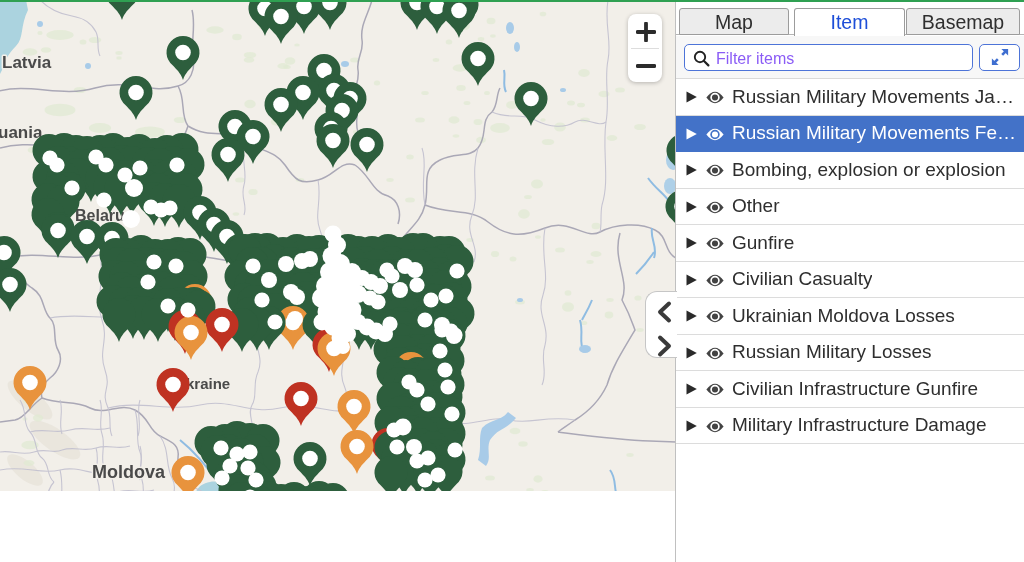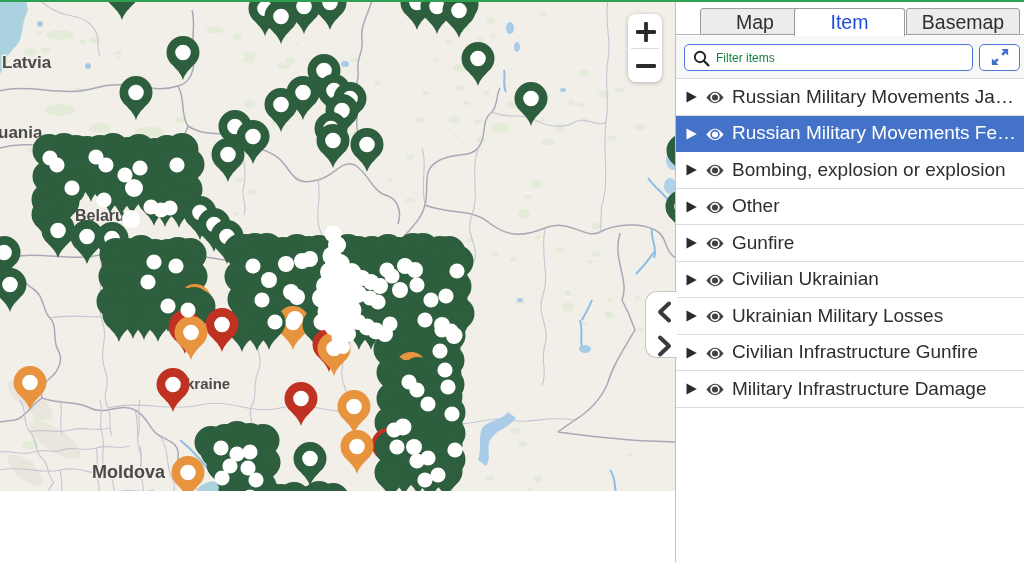--- a/index.html
+++ b/index.html
@@ -10,21 +10,21 @@
 .zb{position:absolute;left:0;width:34px;height:34px}
 .zb svg{position:absolute;left:8px;top:8px}
 #flap{position:absolute;left:645px;top:291px;width:32px;height:67px;background:#fff;border:1px solid #c6c6c6;border-right:none;border-radius:12px 0 0 12px;z-index:9}
 #sidebar{position:absolute;left:675px;top:0;width:349px;height:562px;background:#fff;border-left:1px solid #c0c0c0}
 #tabbar{position:absolute;left:0;top:2px;width:348px;height:33px;background:#fff;border-bottom:1px solid #b5b5b5}
 .tab{position:absolute;top:6px;height:27px;background:#ececec;border:1px solid #9c9c9c;border-radius:3px 3px 0 0;font-size:19.5px;color:#2f2f2f;text-align:center;line-height:26px}
 .tab.active{background:#fff;height:28px;border-bottom:none;z-index:2;color:#1d4ed8}
 #filterbar{position:absolute;left:0;top:36px;width:348px;height:43px;background:#f7f7f7;border-bottom:1px solid #dadada}
 #finput{position:absolute;left:8px;top:8px;width:289px;height:27px;background:#fff;border:1.5px solid #4d74d8;border-radius:5px}
 #finput svg{position:absolute;left:8px;top:5px}
-#finput .ph{position:absolute;left:31px;top:3px;font-size:12px;color:#15803d;line-height:21px}
+#finput .ph{position:absolute;left:31px;top:3px;font-size:16px;color:#8b5cf6;line-height:21px}
 #expandbtn{position:absolute;left:303px;top:8px;width:41px;height:27px;background:#fff;border:1.5px solid #4d74d8;border-radius:5px}
 #expandbtn svg{position:absolute;left:8px;top:0px}
 #list{position:absolute;left:0;top:79px;width:348px}
 .row{position:relative;height:36.5px;border-bottom:1px solid #dcdcdc;color:#3e3e3e}
 .row .tri{position:absolute;left:9.5px;top:12px;color:#2a2a2a}
 .row .ring{stroke:#fff}
 .row.sel .ring{stroke:#4372c8}
 .row .eye{position:absolute;left:30px;top:12px;color:#434343}
 .row .rtxt{position:absolute;left:56px;top:6.5px;font-size:19px;color:#2e2e2e;white-space:nowrap;overflow:hidden;text-overflow:ellipsis;max-width:287px}
 .row.sel{background:#4372c8;border-bottom:1px solid #4372c8;color:#fff}
@@ -787,21 +787,21 @@
       </div>
 </div>
 <div id="flap">
   <svg width="32" height="67" viewBox="0 0 32 67" fill="none" stroke="#3a3a3a" stroke-width="4" stroke-linecap="round" stroke-linejoin="round">
     <path d="M23 11.5 L14 20 L23 28.5"></path>
     <path d="M14 45.5 L23 54 L14 62.5"></path>
   </svg>
 </div>
 <div id="sidebar">
   <div id="tabbar">
-    <div class="tab" style="left:24px;width:110px">Map</div>
+    <div class="tab" style="left:3px;width:110px">Map</div>
     <div class="tab active" style="left:118px;width:111px">Item</div>
     <div class="tab" style="left:230px;width:114px">Basemap</div>
   </div>
   <div id="filterbar">
     <div id="finput">
           <svg width="17" height="17" viewBox="0 0 17 17">
             <circle cx="7" cy="7" r="5.2" fill="none" stroke="#222" stroke-width="1.9"></circle>
             <line x1="11" y1="11" x2="15.4" y2="15.4" stroke="#222" stroke-width="2.2" stroke-linecap="round"></line>
           </svg>
           <span class="ph">Filter items</span>
@@ -869,31 +869,41 @@
           <span class="rtxt">Gunfire</span>
         </div>
 <div class="row">
           <svg class="tri" width="11" height="12" viewBox="0 0 11 12">
             <path d="M0.5 0.5 L10.8 6 L0.5 11.5 Z" fill="currentColor"></path>
           </svg>
           <svg class="eye" width="18" height="13" viewBox="0 0 18 13">
             <path d="M0.4 6.5 Q4.8 0.8 9 0.8 Q13.2 0.8 17.6 6.5 Q13.2 12.2 9 12.2 Q4.8 12.2 0.4 6.5 Z" fill="currentColor"></path>
             <circle cx="9" cy="6.5" r="3.9" fill="currentColor" class="ring" stroke-width="1.7"></circle>
           </svg>
-          <span class="rtxt">Civilian Ukrainian</span>
+          <span class="rtxt">Civilian Casualty</span>
         </div>
 <div class="row">
           <svg class="tri" width="11" height="12" viewBox="0 0 11 12">
             <path d="M0.5 0.5 L10.8 6 L0.5 11.5 Z" fill="currentColor"></path>
           </svg>
           <svg class="eye" width="18" height="13" viewBox="0 0 18 13">
             <path d="M0.4 6.5 Q4.8 0.8 9 0.8 Q13.2 0.8 17.6 6.5 Q13.2 12.2 9 12.2 Q4.8 12.2 0.4 6.5 Z" fill="currentColor"></path>
             <circle cx="9" cy="6.5" r="3.9" fill="currentColor" class="ring" stroke-width="1.7"></circle>
           </svg>
-          <span class="rtxt">Ukrainian Military Losses</span>
+          <span class="rtxt">Ukrainian Moldova Losses</span>
+        </div>
+<div class="row">
+          <svg class="tri" width="11" height="12" viewBox="0 0 11 12">
+            <path d="M0.5 0.5 L10.8 6 L0.5 11.5 Z" fill="currentColor"></path>
+          </svg>
+          <svg class="eye" width="18" height="13" viewBox="0 0 18 13">
+            <path d="M0.4 6.5 Q4.8 0.8 9 0.8 Q13.2 0.8 17.6 6.5 Q13.2 12.2 9 12.2 Q4.8 12.2 0.4 6.5 Z" fill="currentColor"></path>
+            <circle cx="9" cy="6.5" r="3.9" fill="currentColor" class="ring" stroke-width="1.7"></circle>
+          </svg>
+          <span class="rtxt">Russian Military Losses</span>
         </div>
 <div class="row">
           <svg class="tri" width="11" height="12" viewBox="0 0 11 12">
             <path d="M0.5 0.5 L10.8 6 L0.5 11.5 Z" fill="currentColor"></path>
           </svg>
           <svg class="eye" width="18" height="13" viewBox="0 0 18 13">
             <path d="M0.4 6.5 Q4.8 0.8 9 0.8 Q13.2 0.8 17.6 6.5 Q13.2 12.2 9 12.2 Q4.8 12.2 0.4 6.5 Z" fill="currentColor"></path>
             <circle cx="9" cy="6.5" r="3.9" fill="currentColor" class="ring" stroke-width="1.7"></circle>
           </svg>
           <span class="rtxt">Civilian Infrastructure Gunfire</span>

